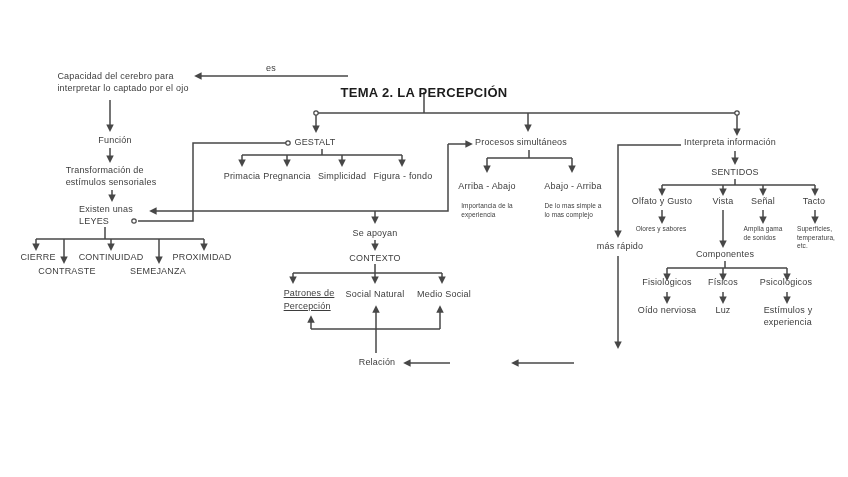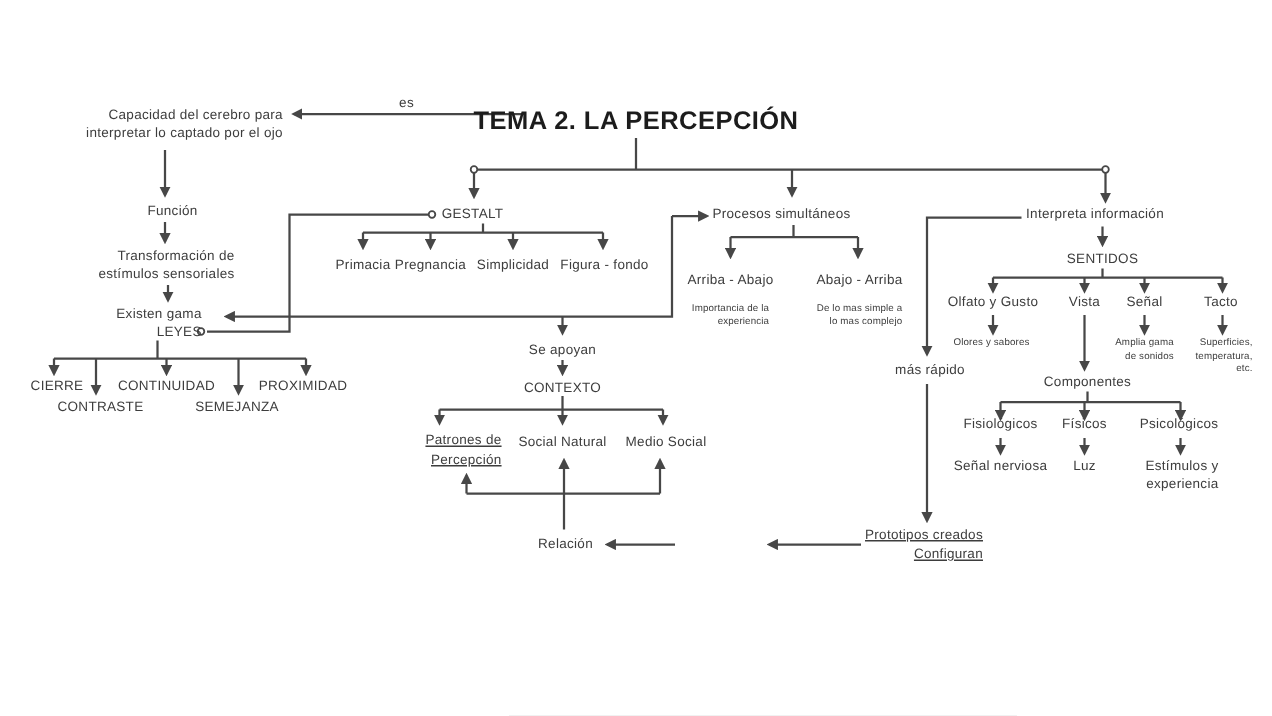--- a/index.html
+++ b/index.html
@@ -7,39 +7,40 @@
     position:relative;
     width:848px;height:477px;
     background:var(--bg,#ffffff);
     overflow:hidden;
     font-family:"Liberation Sans","DejaVu Sans",sans-serif;
   }
   #wires{position:absolute;left:0;top:0;width:848px;height:477px;}
   .lbl{
     position:absolute;
     transform:translateX(-50%);
-    text-align:right;
+    text-align:left;
     white-space:pre-line;
     color:var(--txt,#3d3d3d);
     font-size:9px;
     line-height:12px;
     letter-spacing:.2px;
   }
   .sm{
     font-size:6.5px;
     line-height:8.5px;
     letter-spacing:.1px;
     color:var(--txt,#3d3d3d);
   }
   .title{
-    font-size:17px;
+    font-size:13px;
     font-weight:bold;
     letter-spacing:.3px;
     color:var(--ttl,#1c1c1c);
     line-height:15px;
+    margin-top:12px;
   }
   .lh13{line-height:12.8px;text-decoration:underline;}
 </style>
 </head>
 <body>
 
 <div id="canvas" style="--bg: #ffffff; --txt: #3d3d3d; --ttl: #1c1c1c;">
 
   <svg id="wires" width="848" height="477" viewBox="0 0 848 477" xmlns="http://www.w3.org/2000/svg">
     <defs>
@@ -128,21 +129,21 @@
     </g>
   </svg>
 
   <div class="lbl title" style="left:424px;top:73px">TEMA 2. LA PERCEPCIÓN</div>
   <div class="lbl" style="left:271px;top:62px">es</div>
   <div class="lbl" style="left:123px;top:70px">Capacidad del cerebro para
 interpretar lo captado por el ojo</div>
   <div class="lbl" style="left:115px;top:134px">Función</div>
   <div class="lbl" style="left:111px;top:164px">Transformación de
 estímulos sensoriales</div>
-  <div class="lbl" style="left:106px;top:203px">Existen gama
+  <div class="lbl" style="left:106px;top:203px">Existen unas
 LEYES</div>
 
   <div class="lbl" style="left:38px;top:251px">CIERRE</div>
   <div class="lbl" style="left:67px;top:265px">CONTRASTE</div>
   <div class="lbl" style="left:111px;top:251px">CONTINUIDAD</div>
   <div class="lbl" style="left:158px;top:265px">SEMEJANZA</div>
   <div class="lbl" style="left:202px;top:251px">PROXIMIDAD</div>
 
   <div class="lbl" style="left:315px;top:136px">GESTALT</div>
   <div class="lbl" style="left:242px;top:170px">Primacia</div>
@@ -175,24 +176,22 @@
 de sonidos</div>
   <div class="lbl" style="left:814px;top:195px">Tacto</div>
   <div class="lbl sm" style="left:816px;top:225px">Superficies,
 temperatura,
 etc.</div>
 
   <div class="lbl" style="left:620px;top:240px">más rápido</div>
 
   <div class="lbl" style="left:725px;top:248px">Componentes</div>
   <div class="lbl" style="left:667px;top:276px">Fisiológicos</div>
-  <div class="lbl" style="left:667px;top:304px">Señal nerviosa</div>
+  <div class="lbl" style="left:667px;top:304px">Oído nerviosa</div>
   <div class="lbl" style="left:723px;top:276px">Físicos</div>
   <div class="lbl" style="left:723px;top:304px">Luz</div>
   <div class="lbl" style="left:786px;top:276px">Psicológicos</div>
   <div class="lbl" style="left:788px;top:304px">Estímulos y
 experiencia</div>
 
   <div class="lbl" style="left:377px;top:356px">Relación</div>
-  <div class="lbl lh13" style="left:616px;top:350px">Prototipos creados
-Configuran</div>
 
 </div>
 
 </body></html>

